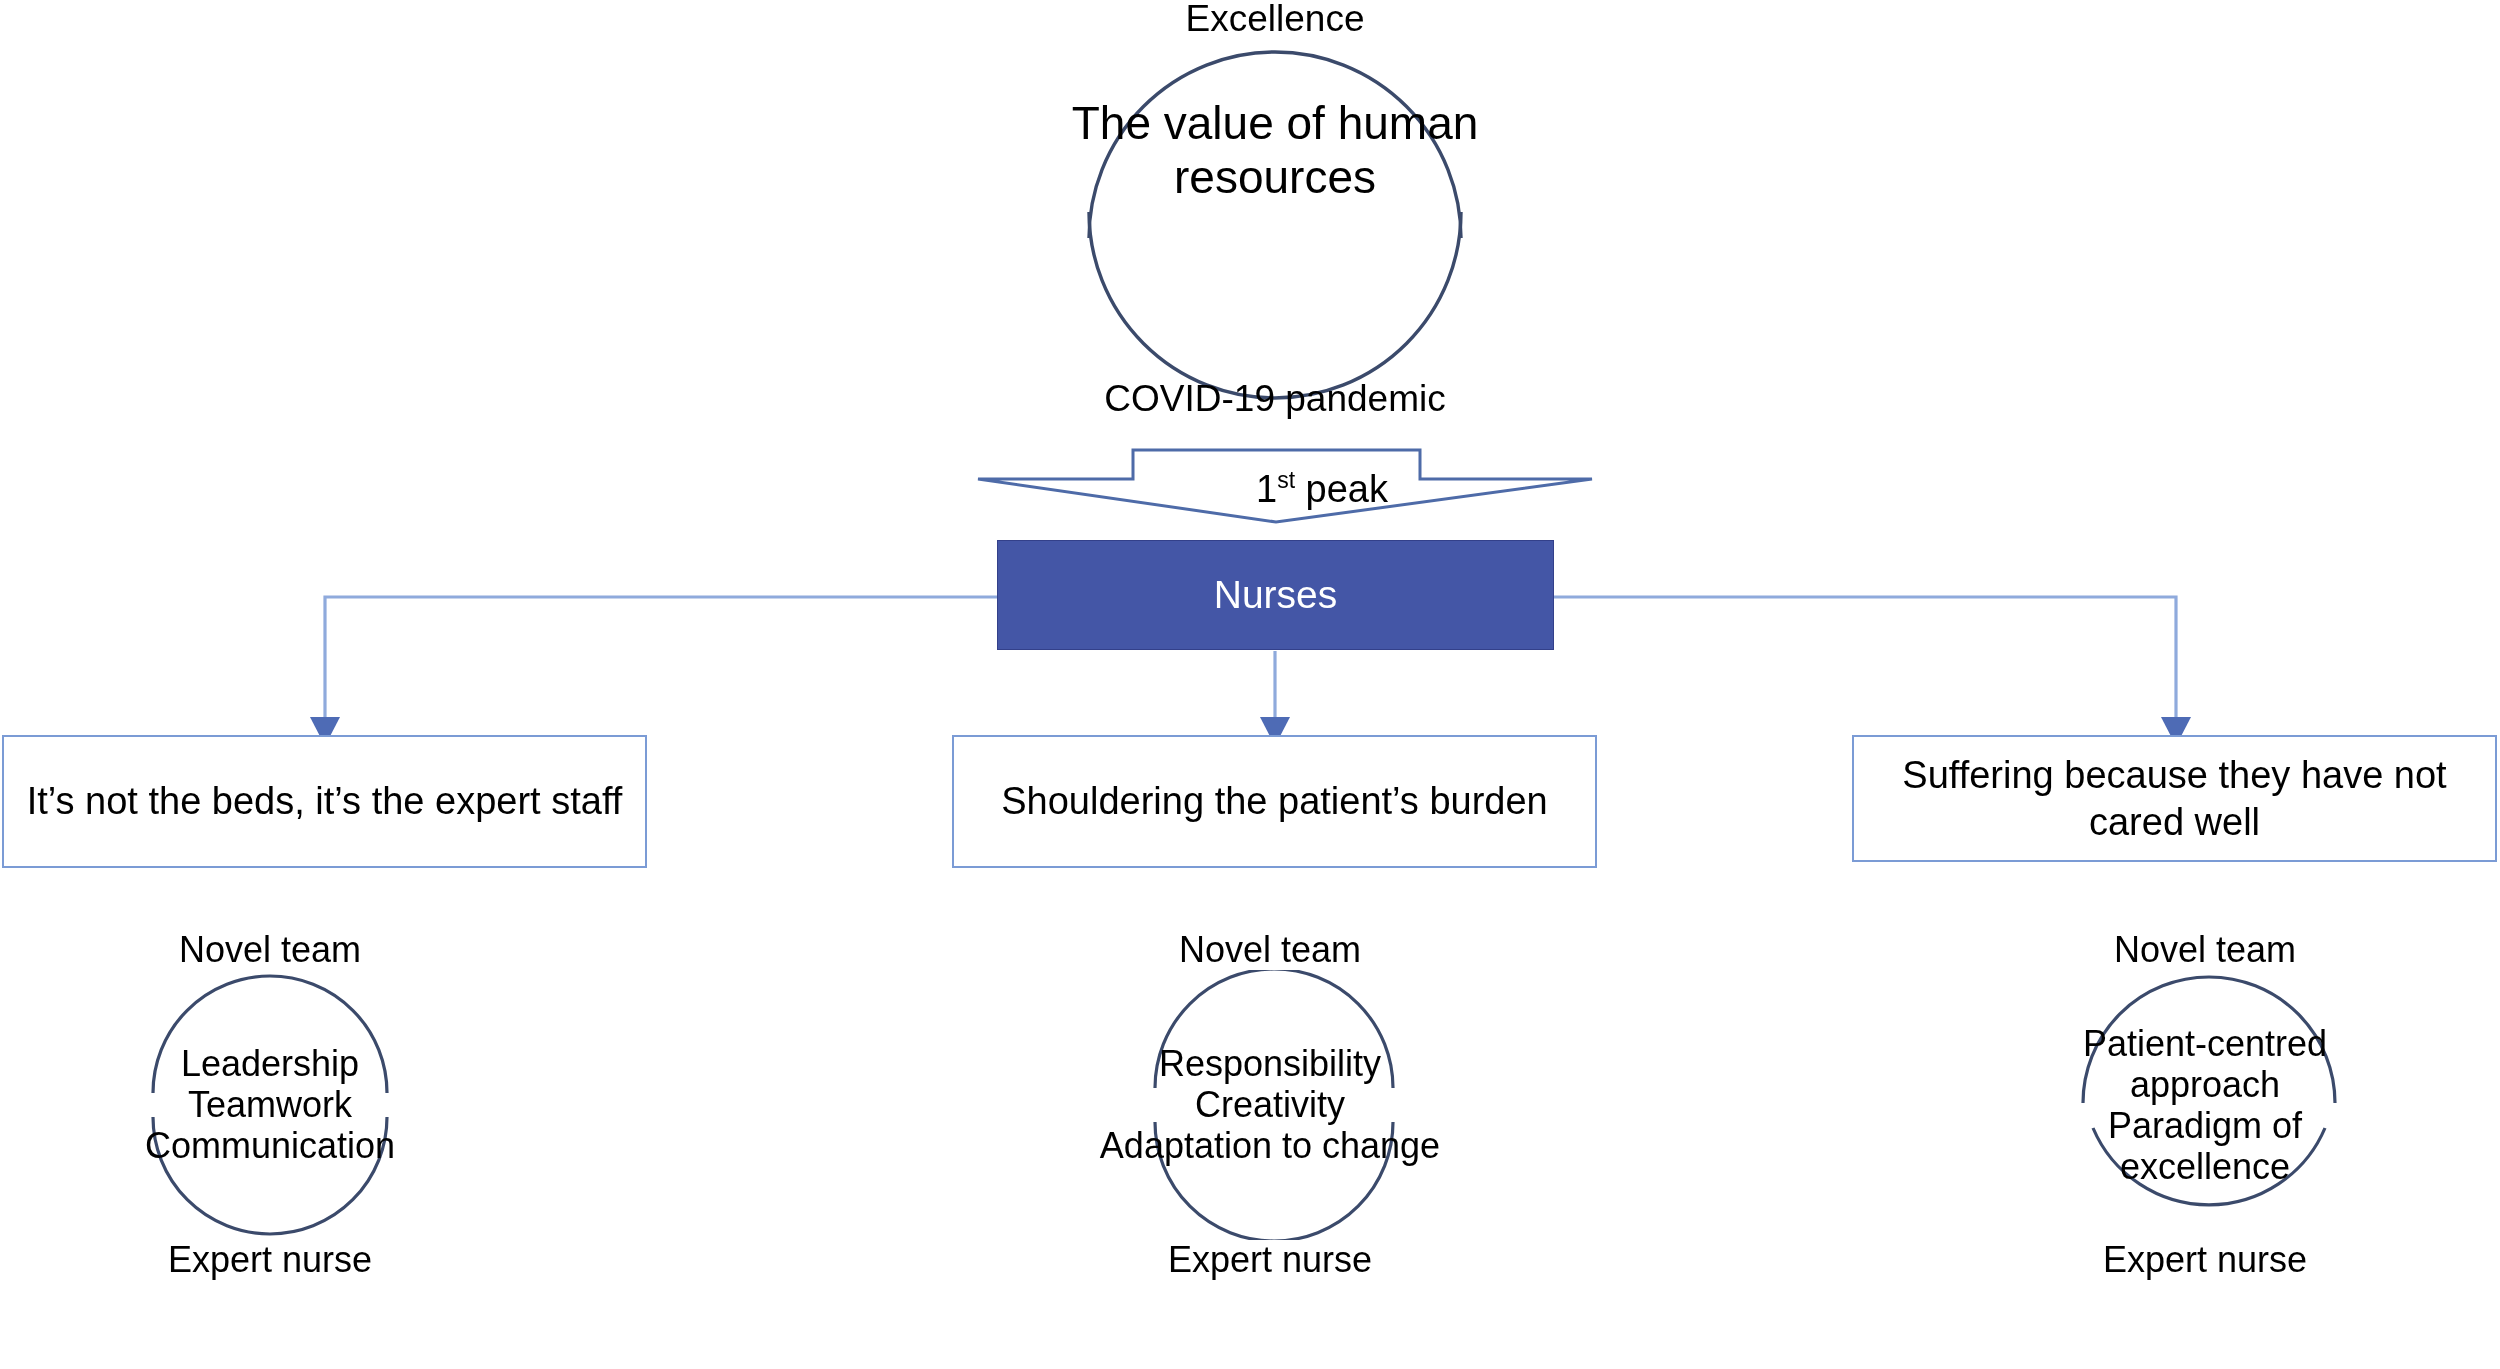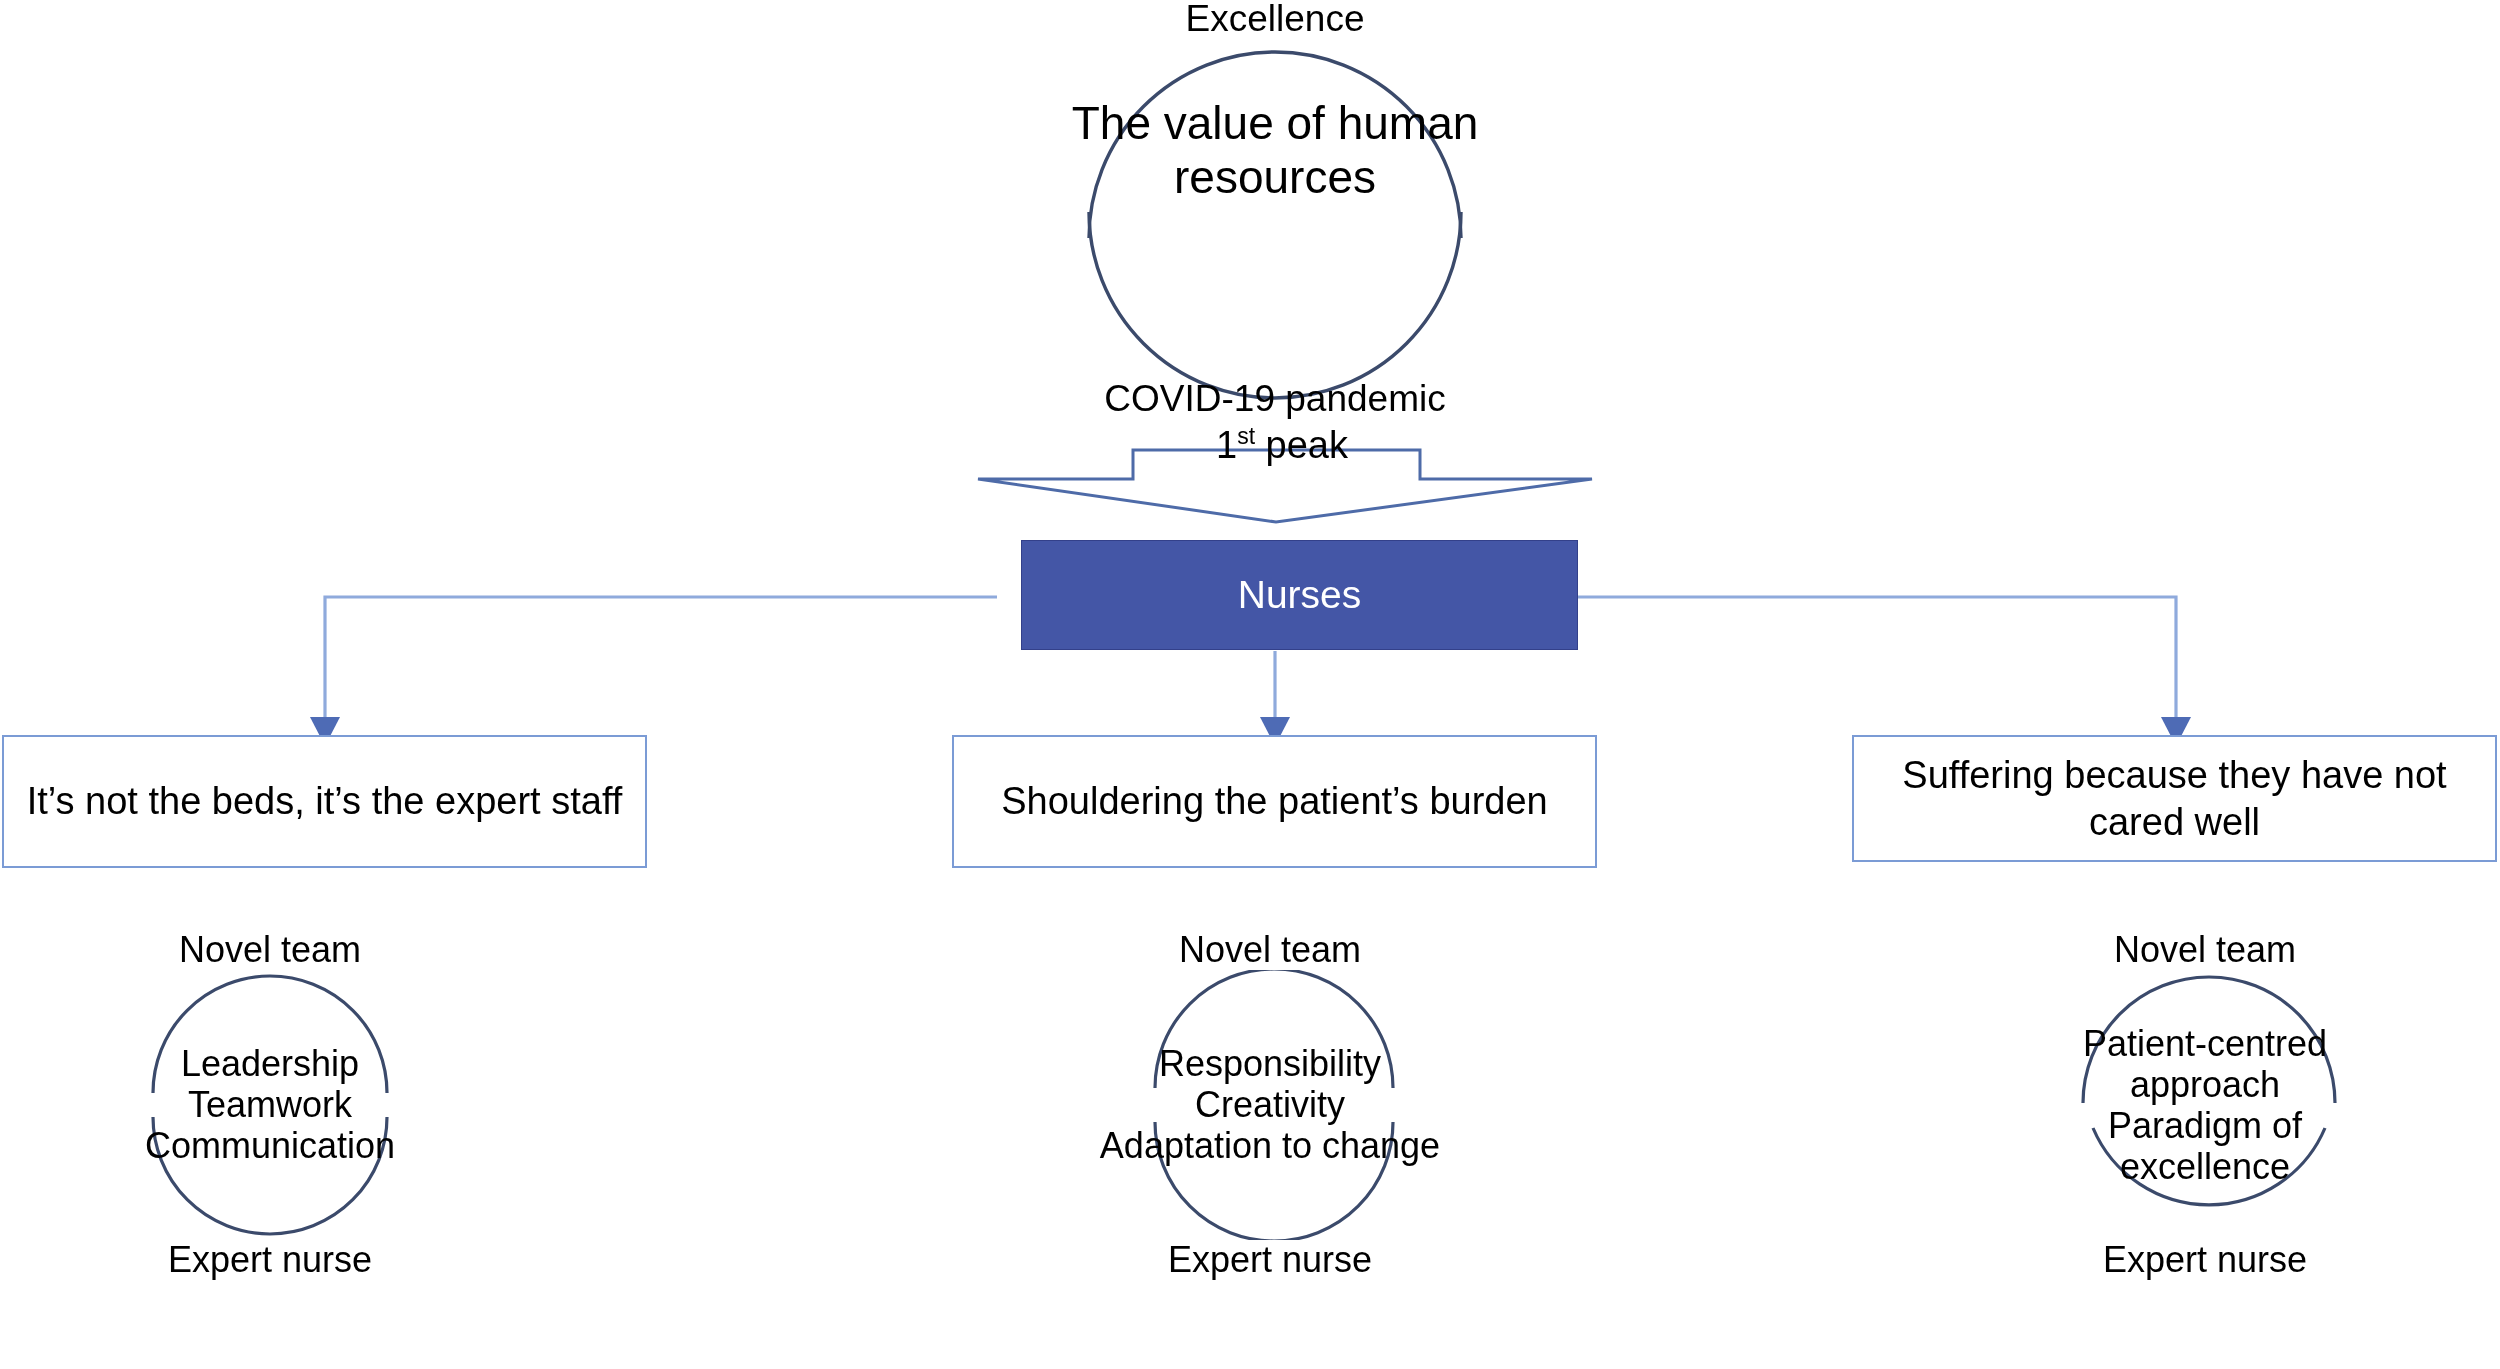--- a/index.html
+++ b/index.html
@@ -9,27 +9,27 @@
   svg.lines{position:absolute;left:0;top:0;width:2500px;height:1369px;pointer-events:none;}
   .txt{position:absolute;text-align:center;line-height:1.12;white-space:pre;}
   .ctr{transform:translateX(-50%);}
 
   
   #excellence-label{top:-2px;font-size:37px;}
   #root-title{top:96px;font-size:46px;line-height:1.18;white-space:normal;width:560px;}
   #covid-label{top:378px;font-size:37px;}
 
   
-  #peak-label{top:424px;font-size:38px;}
+  #peak-label{top:468px;font-size:38px;margin-left:40px;}
   #peak-label sup{font-size:23px;vertical-align:super;line-height:0;}
 
   
   #nurses-box{position:absolute;left:997px;top:540px;width:557px;height:110px;
       background:#4456A6;border:1px solid #33408a;box-sizing:border-box;
-      display:flex;align-items:center;justify-content:center;margin-left:24px;}
+      display:flex;align-items:center;justify-content:center;}
   #nurses-box .lbl{color:#ffffff;font-size:39px;}
 
   
   .theme-box{position:absolute;border:2px solid #7B9BD5;background:#ffffff;
       box-sizing:border-box;display:flex;align-items:center;justify-content:center;
       text-align:center;font-size:38px;line-height:1.22;padding:4px 14px;}
   #theme-box-1{left:2px;  top:735px;width:645px;height:133px;}
   #theme-box-2{left:952px;top:735px;width:645px;height:133px;}
   #theme-box-3{left:1852px;top:735px;width:645px;height:127px;}
 

